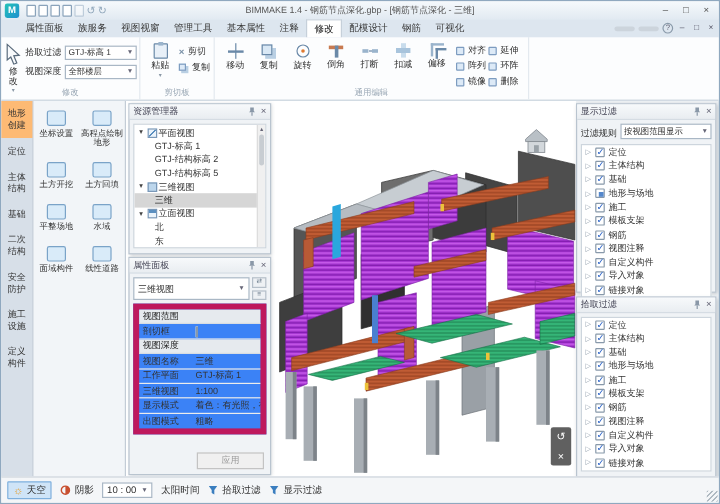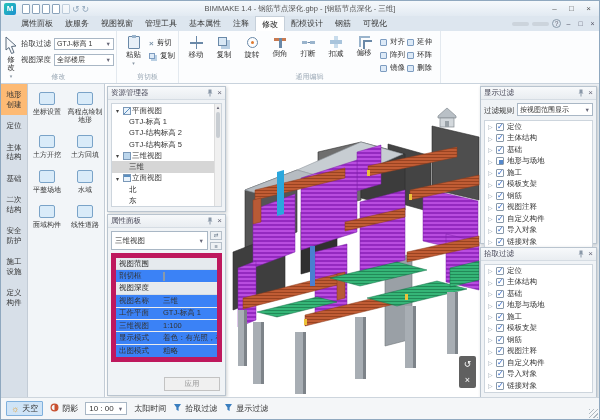--- a/index.html
+++ b/index.html
@@ -127,21 +127,21 @@
 .rcombo{flex:1;height:13px;border:1px solid #a9b7c5;background:#fff;display:flex;align-items:center;justify-content:space-between;padding:0 2px;font-size:7px;white-space:nowrap}
 .flist{margin:3px;background:#fff;border:1px solid #cdd5dd;overflow:hidden}
 .frow{display:flex;align-items:center;gap:3px;height:11.5px;padding-left:3px;font-size:7.5px;white-space:nowrap}
 .tri{color:#98a4b0;font-size:6px;width:5px;flex:0 0 auto}
 
 
 .status{position:absolute;left:0;right:0;bottom:0;height:22px;background:#f4f6f8;border-top:1px solid #cdd5dd;display:flex;align-items:center;font-size:8px;padding:0 5px;gap:7px;z-index:30}
 .sleft{flex:1;color:#333}
 .skybtn{display:flex;align-items:center;gap:3px;background:#cfe4f7;border:1px solid #7fb0dd;padding:1px 4px;border-radius:1px}
 .sun{color:#e89a20;font-size:9px}
-.sbit{display:flex;align-items:flex-start;gap:3px}
+.sbit{display:flex;align-items:center;gap:3px}
 .timebox{width:42px;height:13px;border:1px solid #a9b7c5;background:#fff;display:flex;align-items:center;justify-content:space-between;padding:0 3px}
 .grip{position:absolute;right:1px;bottom:1px;width:9px;height:9px;background:repeating-linear-gradient(135deg,#b0bac2 0 1px,transparent 1px 3px)}
 </style>
 </head>
 <body>
 
 <div class="app">
 
   <div class="tb">
     <span class="logo">M</span>

